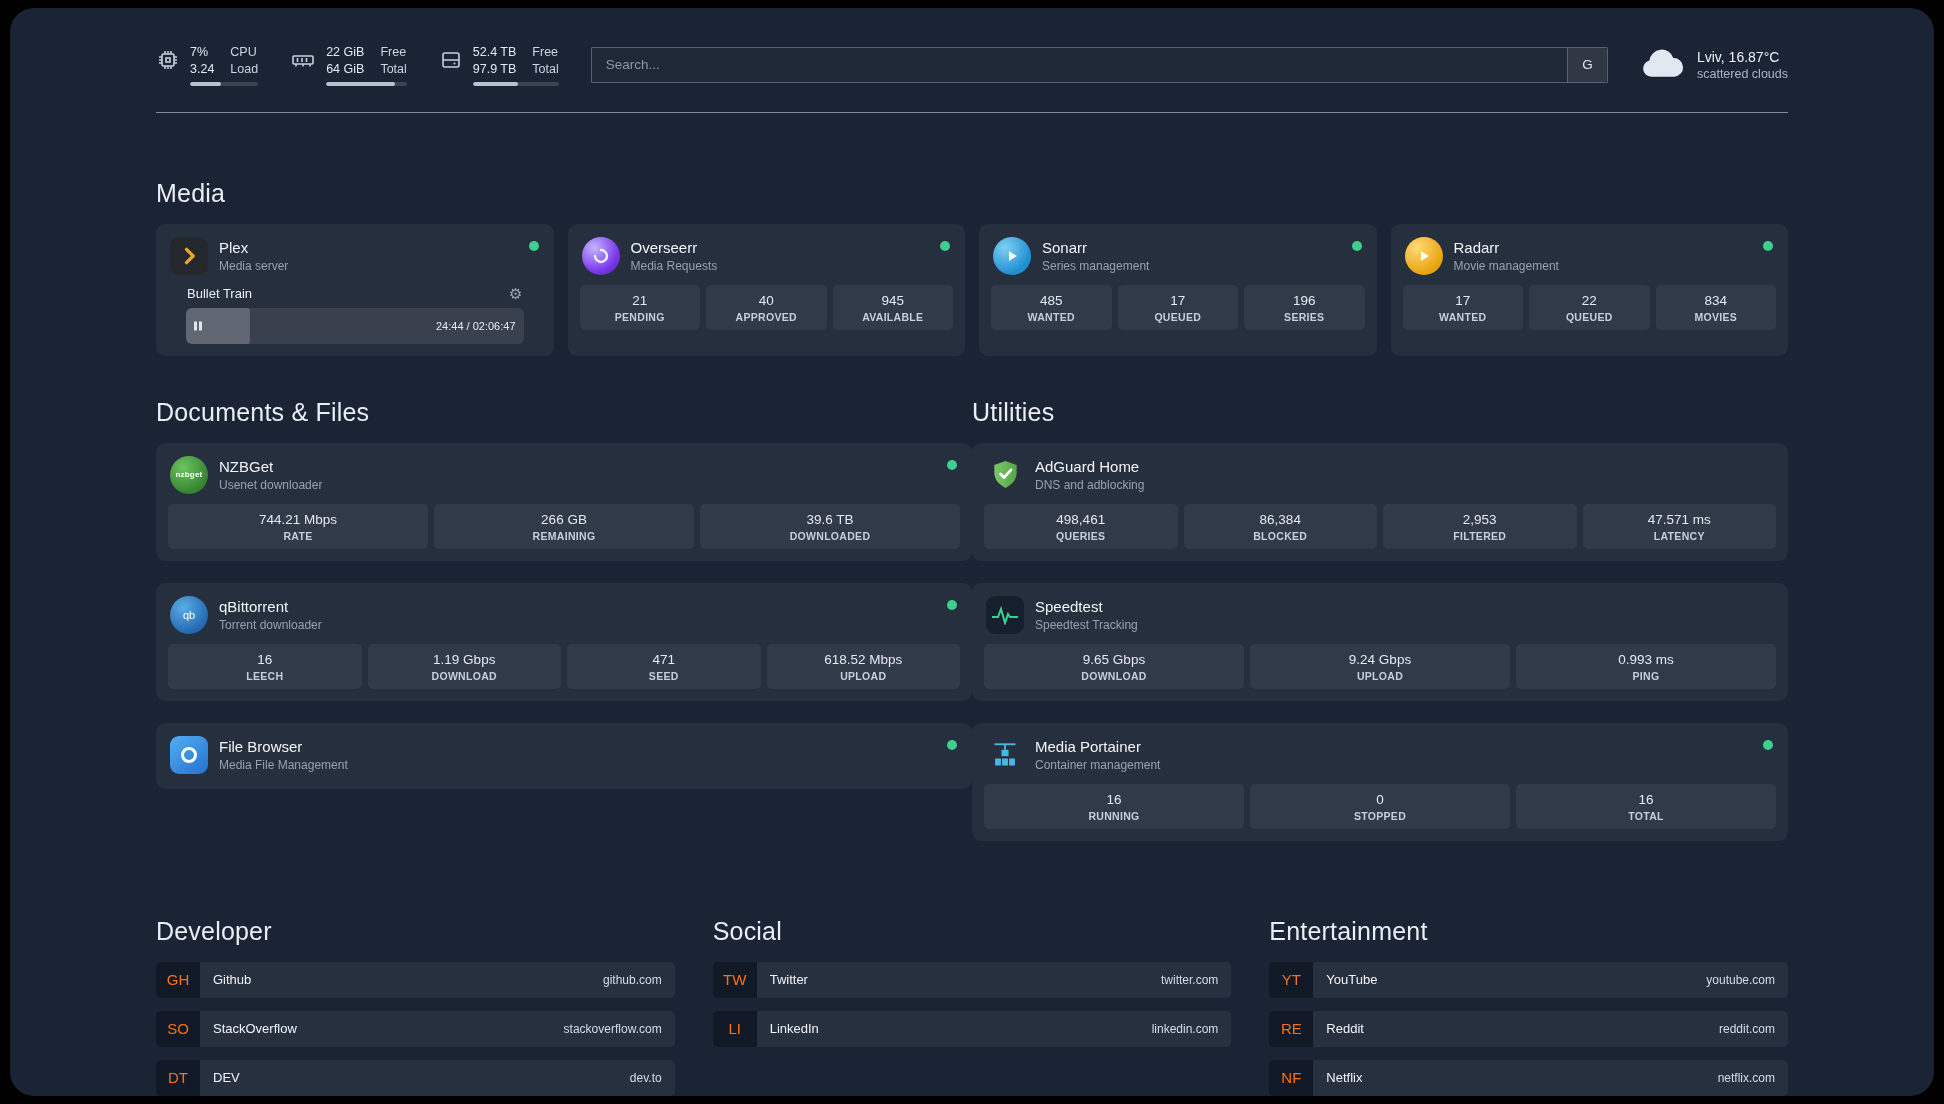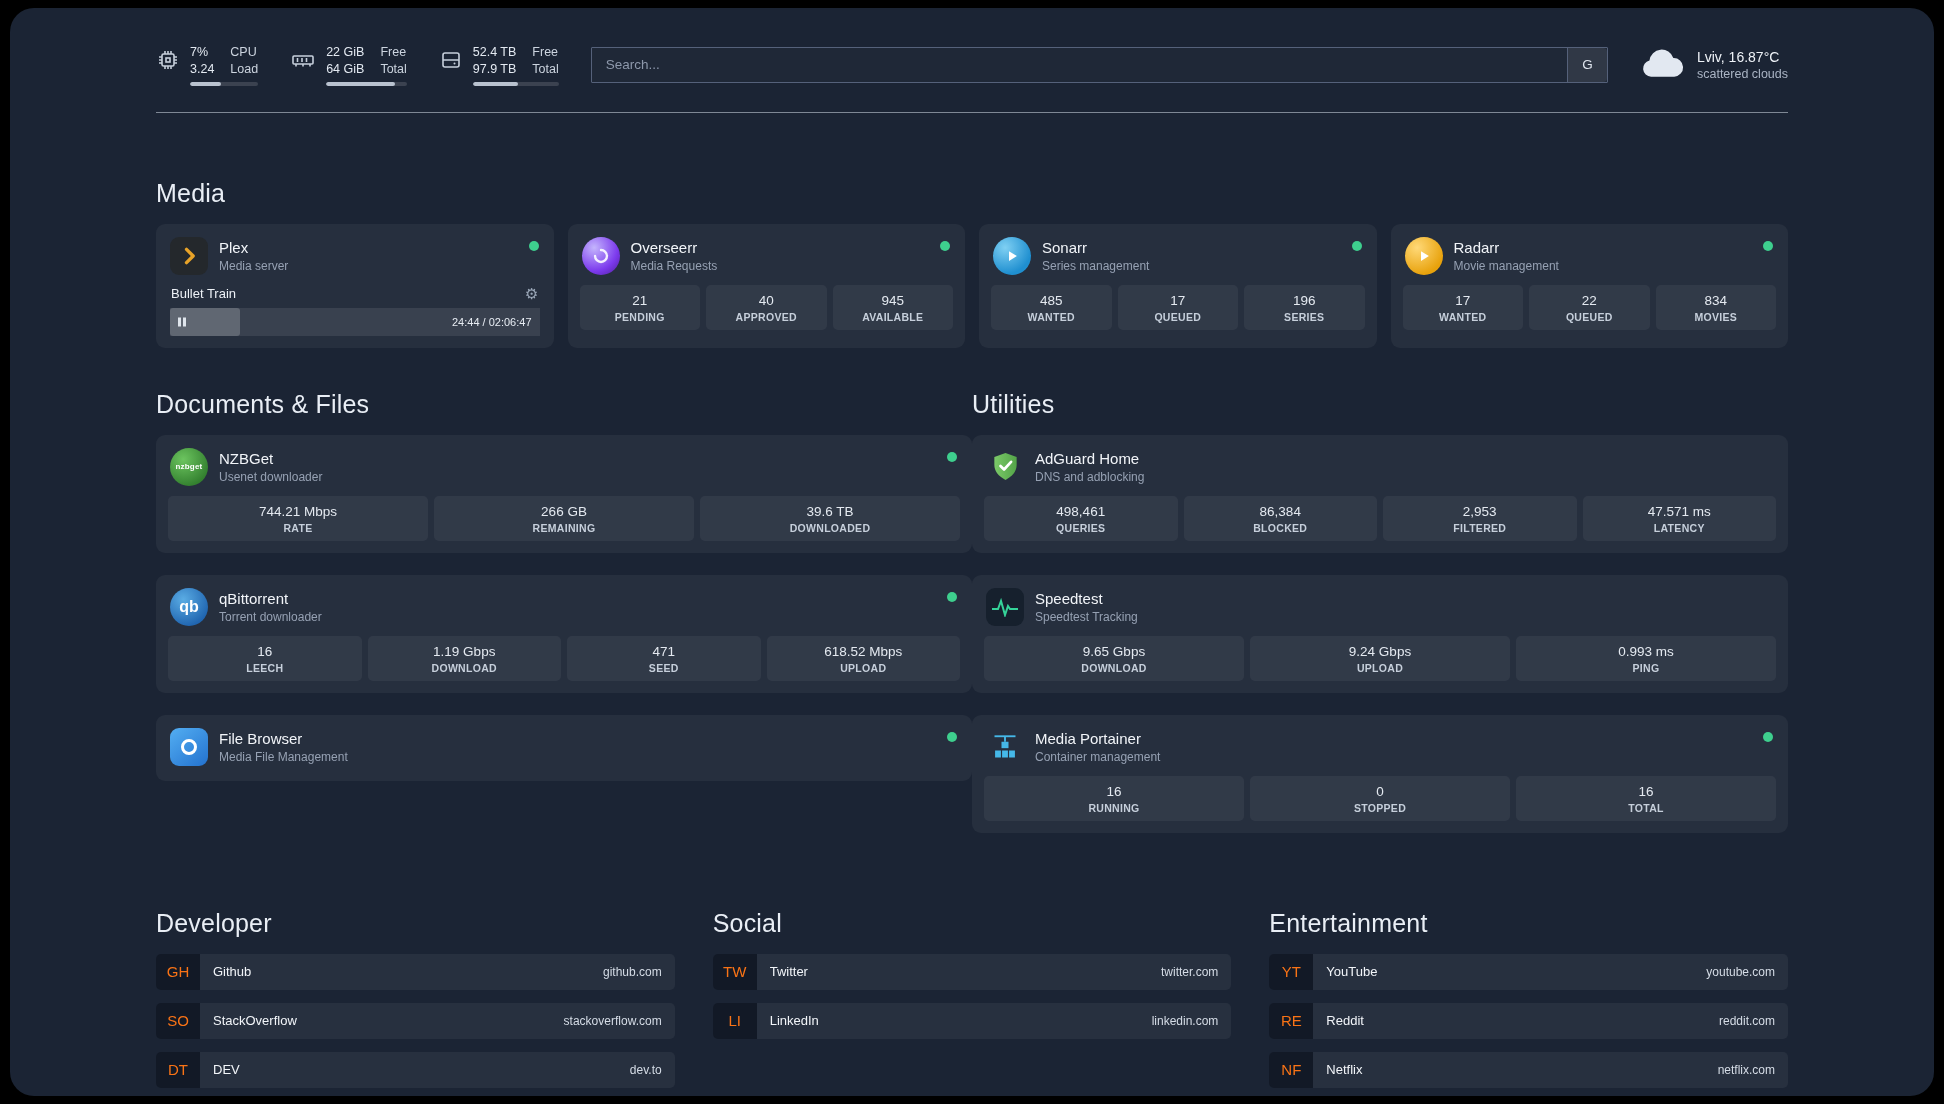--- a/index.html
+++ b/index.html
@@ -49,32 +49,32 @@
   
   .app-icon{width:38px;height:38px;flex:none;border-radius:50%;display:flex;align-items:center;justify-content:center;overflow:hidden}
   .app-icon.sq{border-radius:9px}
   .ic-plex{background:#24282c}
   .ic-overseerr{background:radial-gradient(circle at 32% 28%,#c4b5fd,#7c3aed 62%,#4c1d95)}
   .ic-sonarr{background:radial-gradient(circle at 32% 28%,#7fd0f3,#1f8fd0 70%)}
   .ic-radarr{background:radial-gradient(circle at 32% 28%,#ffd978,#e8a20c 72%)}
   .ic-nzbget{background:radial-gradient(circle at 35% 30%,#6cc45f,#33802f 75%)}
   .ic-nzbget span{font-size:8px;font-weight:700;color:#fff;letter-spacing:.2px}
   .ic-qb{background:radial-gradient(circle at 35% 30%,#5aace4,#2065b0 75%)}
-  .ic-qb span{font-size:16px;font-weight:700;color:#fff}
+  .ic-qb span{font-size:11px;font-weight:400;color:#fff}
   .ic-fb{background:linear-gradient(140deg,#53aef2,#2372cf)}
   .ic-fb b{display:block;width:16px;height:16px;border:3px solid #fff;border-radius:50%}
   .ic-speedtest{background:#16202d}
   .ic-plain{background:transparent}
 
   
-  .player{margin:0 2px}
+  .player{margin:0 18px}
   .player-top{display:flex;justify-content:space-between;align-items:center;margin:1px 1px 7px}
   .track{font-size:13px;color:#edf1f6}
   .gear{color:#9aa7b8;font-size:15px;line-height:1;cursor:pointer}
-  .player-bar{position:relative;height:28px;background:rgba(255,255,255,0.09);border-radius:0;overflow:hidden;cursor:pointer}
+  .player-bar{position:relative;height:36px;background:rgba(255,255,255,0.09);border-radius:6px;overflow:hidden;cursor:pointer}
   .player-bar .fill{position:absolute;left:0;top:0;bottom:0;background:rgba(255,255,255,0.2);border-radius:3px}
   .pause{position:absolute;left:8px;top:50%;transform:translateY(-50%);width:8px;height:9px;border-left:3px solid #dfe5ec;border-right:3px solid #dfe5ec;cursor:pointer}
   .ptime{position:absolute;right:8px;top:50%;transform:translateY(-50%);font-size:11px;color:#e7ecf3;white-space:nowrap}
 
   
   .bookmarks{display:grid;grid-template-columns:repeat(3,1fr);column-gap:38px;margin-top:76px;padding-bottom:40px;align-items:start}
   .bmlist{display:flex;flex-direction:column;gap:13px;margin-top:16px}
   .bm{display:flex;height:36px;border-radius:5px;overflow:hidden;cursor:pointer}
   .bm-abbr{width:44px;background:rgba(8,13,23,0.45);display:flex;align-items:center;justify-content:center;font-size:15px;color:#f97316;flex:none}
   .bm-body{flex:1;background:rgba(255,255,255,0.055);display:flex;align-items:center;justify-content:space-between;padding:0 13px;min-width:0}

